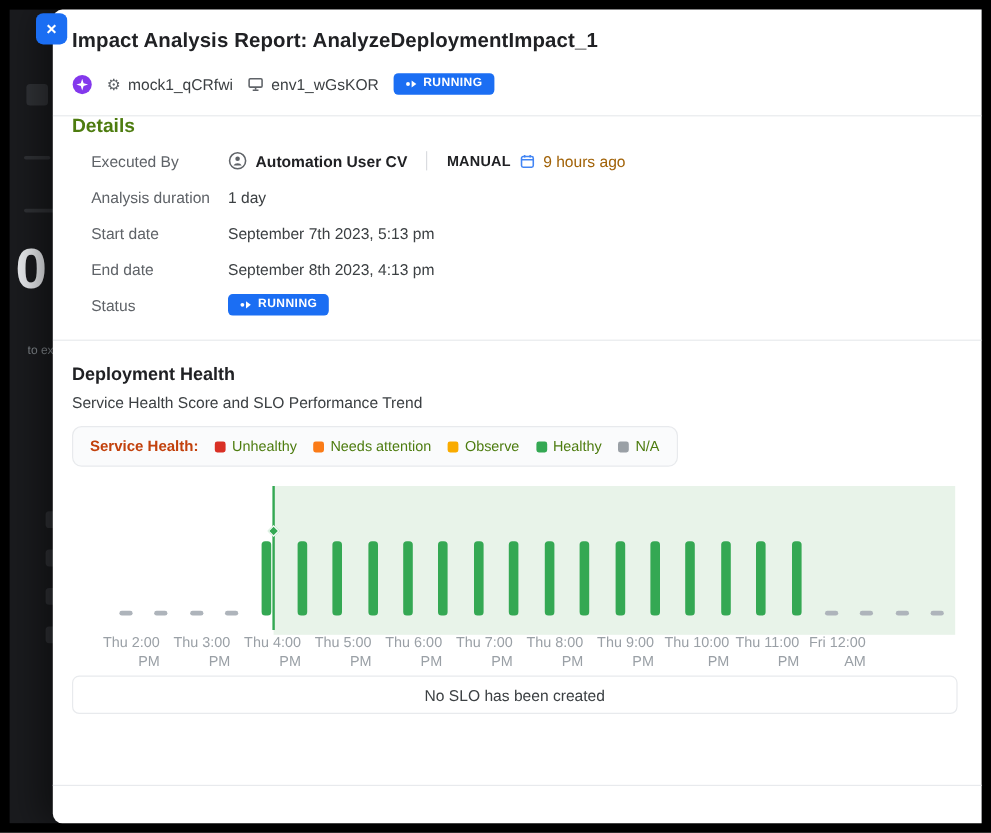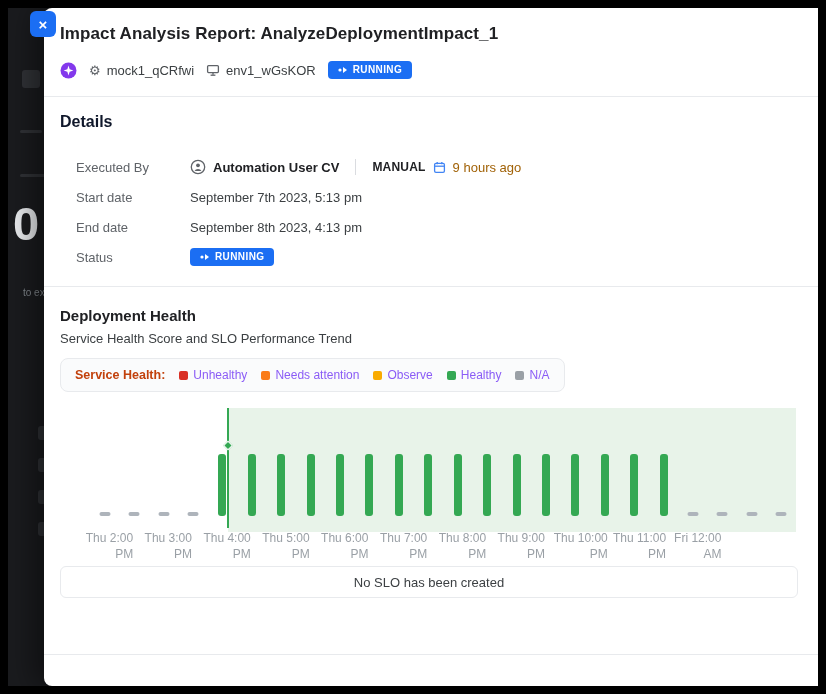--- a/index.html
+++ b/index.html
@@ -39,41 +39,41 @@
   .meta-row { display: flex; align-items: center; gap: 12px; margin-top: 16px; height: 20px; }
   .chip { display: flex; align-items: center; gap: 6px; font-size: 13px; color: #3c4043; cursor: pointer; }
   .badge {
     display: inline-flex; align-items: center; gap: 5px;
     background: #1b6ef3; color: #fff; font-size: 10px; font-weight: 700;
     letter-spacing: .4px; padding: 4px 10px; border-radius: 4px; line-height: 1;
   }
 
   .full-div { border: none; border-top: 1px solid #e8eaed; margin: 16px -20px 0 -16px; }
 
-  .sec-heading { font-size: 16px; font-weight: 700; color: #0f172a; margin-top: 16px; }
-
-  .drows { margin-top: 21px; }
+  .sec-heading { font-size: 16px; font-weight: 700; color: #4d7c0f; }
+
+  .drows { margin-top: 4px; }
   .drow { display: flex; align-items: center; height: 30px; padding-left: 16px; font-size: 13px; }
   .dlabel { width: 114px; flex-shrink: 0; color: #5f6368; }
   .dvalue { color: #3c4043; }
   .exec { display: flex; align-items: center; gap: 7px; }
   .exec .user { font-weight: 600; color: #202124; }
   .vsep { width: 1px; height: 16px; background: #dadce0; margin: 0 9px; }
   .mode { font-weight: 700; font-size: 12px; color: #202124; letter-spacing: .2px; }
   .ago { color: #a16207; }
 
   .dh-heading { font-size: 15px; font-weight: 700; color: #202124; margin-top: 20px; }
   .dh-sub { font-size: 13px; color: #3c4043; margin-top: 7px; }
 
   .legend {
     display: inline-flex; align-items: center; gap: 14px; margin-top: 12px;
     border: 1px solid #e8eaed; background: #fafbfc; border-radius: 8px; padding: 9px 14px;
   }
   .legend-label { font-size: 12.5px; font-weight: 700; color: #c2410c; }
-  .litem { display: flex; align-items: center; gap: 5px; font-size: 12px; color: #8b5cf6; }
+  .litem { display: flex; align-items: center; gap: 5px; font-size: 12px; color: #4d7c0f; }
   .lsq { width: 9px; height: 9px; border-radius: 2px; display: inline-block; }
 
   .chart { position: relative; margin-top: 14px; height: 150px; }
   .plot { position: absolute; left: 30px; right: 2px; top: 0; height: 118px; }
   .awindow { position: absolute; top: 2px; bottom: -8px; background: #e8f3e9; }
   .bar { position: absolute; bottom: 8px; width: 8px; border-radius: 3px; transform: translateX(-50%); }
   .bar.healthy { height: 62px; }
   .bar.na { height: 4px; width: 11px; border-radius: 2px; }
   .marker-line { position: absolute; top: 2px; bottom: -4px; width: 2px; background: #34a853; transform: translateX(-50%); }
   .marker-d {
@@ -173,20 +173,24 @@
               <rect x="1.6" y="2.4" width="9.8" height="9" rx="1.4"></rect>
               <line x1="1.6" y1="5.2" x2="11.4" y2="5.2"></line>
               <line x1="4.2" y1="1.1" x2="4.2" y2="3.2"></line>
               <line x1="8.8" y1="1.1" x2="8.8" y2="3.2"></line>
             </svg>
           </span>
           <span class="ago">9 hours ago</span>
         </span>
       </div>
 
+      <div class="drow">
+        <span class="dlabel">Analysis duration</span>
+        <span class="dvalue">1 day</span>
+      </div>
 
       <div class="drow">
         <span class="dlabel">Start date</span>
         <span class="dvalue">September 7th 2023, 5:13 pm</span>
       </div>
 
       <div class="drow">
         <span class="dlabel">End date</span>
         <span class="dvalue">September 8th 2023, 4:13 pm</span>
       </div>

